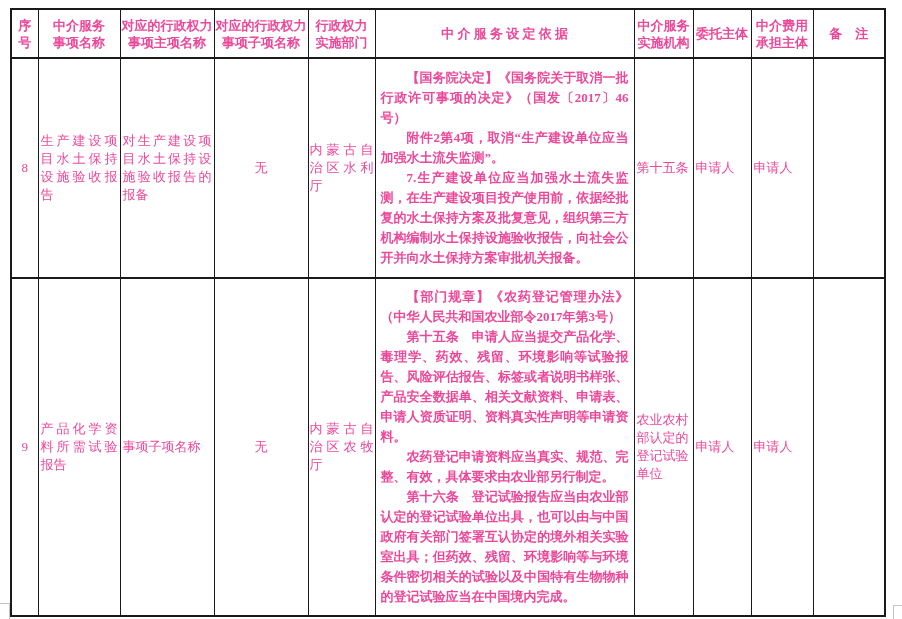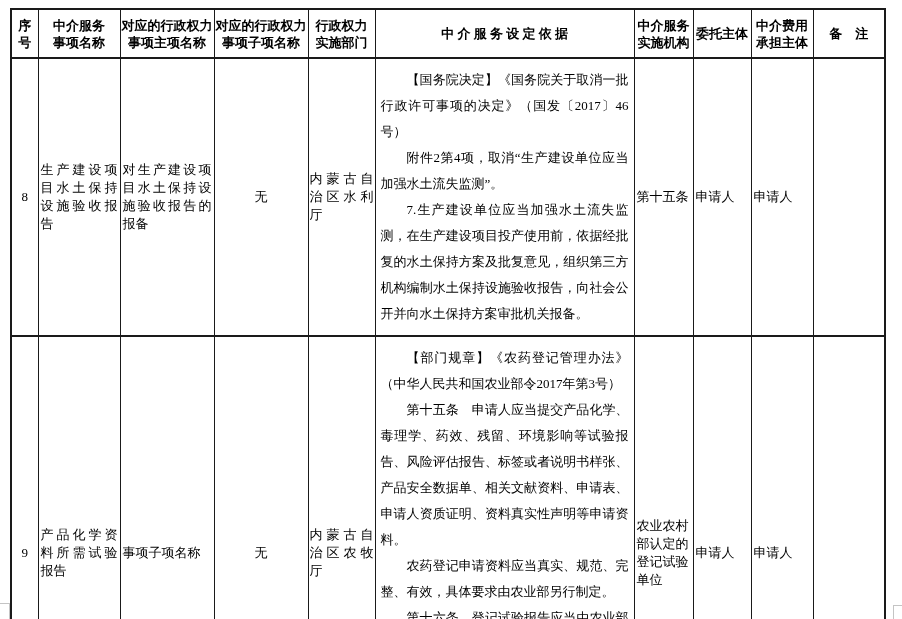--- a/index.html
+++ b/index.html
@@ -1,18 +1,18 @@
 <!DOCTYPE html>
 <html><head>
 <meta charset="utf-8">
 <style>
   html,body { margin:0; padding:0; background:#ffffff; }
   .page {
     position:relative; width:902px; height:619px; background:#ffffff;
-    overflow:hidden; color:#000000;
+    overflow:hidden; color:#ec4899;
     font-family:"Liberation Serif","DejaVu Serif",serif;
   }
   table.doc-table {
     position:absolute; left:10px; top:8px;
     border-collapse:collapse; table-layout:fixed; width:874px;
     border:2px solid #1a1a1a;
   }
   .doc-table th, .doc-table td {
     border:1px solid #1a1a1a;
     border-top-width:2px; border-bottom-width:2px;
@@ -22,21 +22,21 @@
   .doc-table th {
     font-weight:bold; text-align:center; line-height:17px;
     white-space:pre-line; padding:2px 1px;
   }
   tr.header-row { height:49px; }
   tr.data-row-8 { height:220px; }
   tr.data-row-9 { height:334px; }
   td.c-center { text-align:center; }
   td.c-just   { text-align:justify; text-justify:inter-ideograph; padding:12px 2px; line-height:18px; }
   td.c-dept   { text-align:justify; padding:16px 1px; line-height:18px; }
-  td.c-basis  { padding:8px 5px; line-height:26px; }
+  td.c-basis  { padding:8px 5px; line-height:20px;font-weight:bold; }
   td.c-basis p { margin:0; text-indent:2em; text-align:justify; text-justify:inter-ideograph; }
   td.c-small  { text-align:left; padding:0 2px; line-height:18px; }
   
   .mark { position:absolute; }
   .mark-bl { left:0;   top:603px; width:9px;  height:16px; border-top:1px solid #c4c4c4; border-right:1px solid #c4c4c4; }
   .mark-br { left:893px; top:605px; width:9px; height:14px; border-top:1px solid #c4c4c4; border-left:1px solid #c4c4c4; }
 </style>
 </head>
 <body>
 

